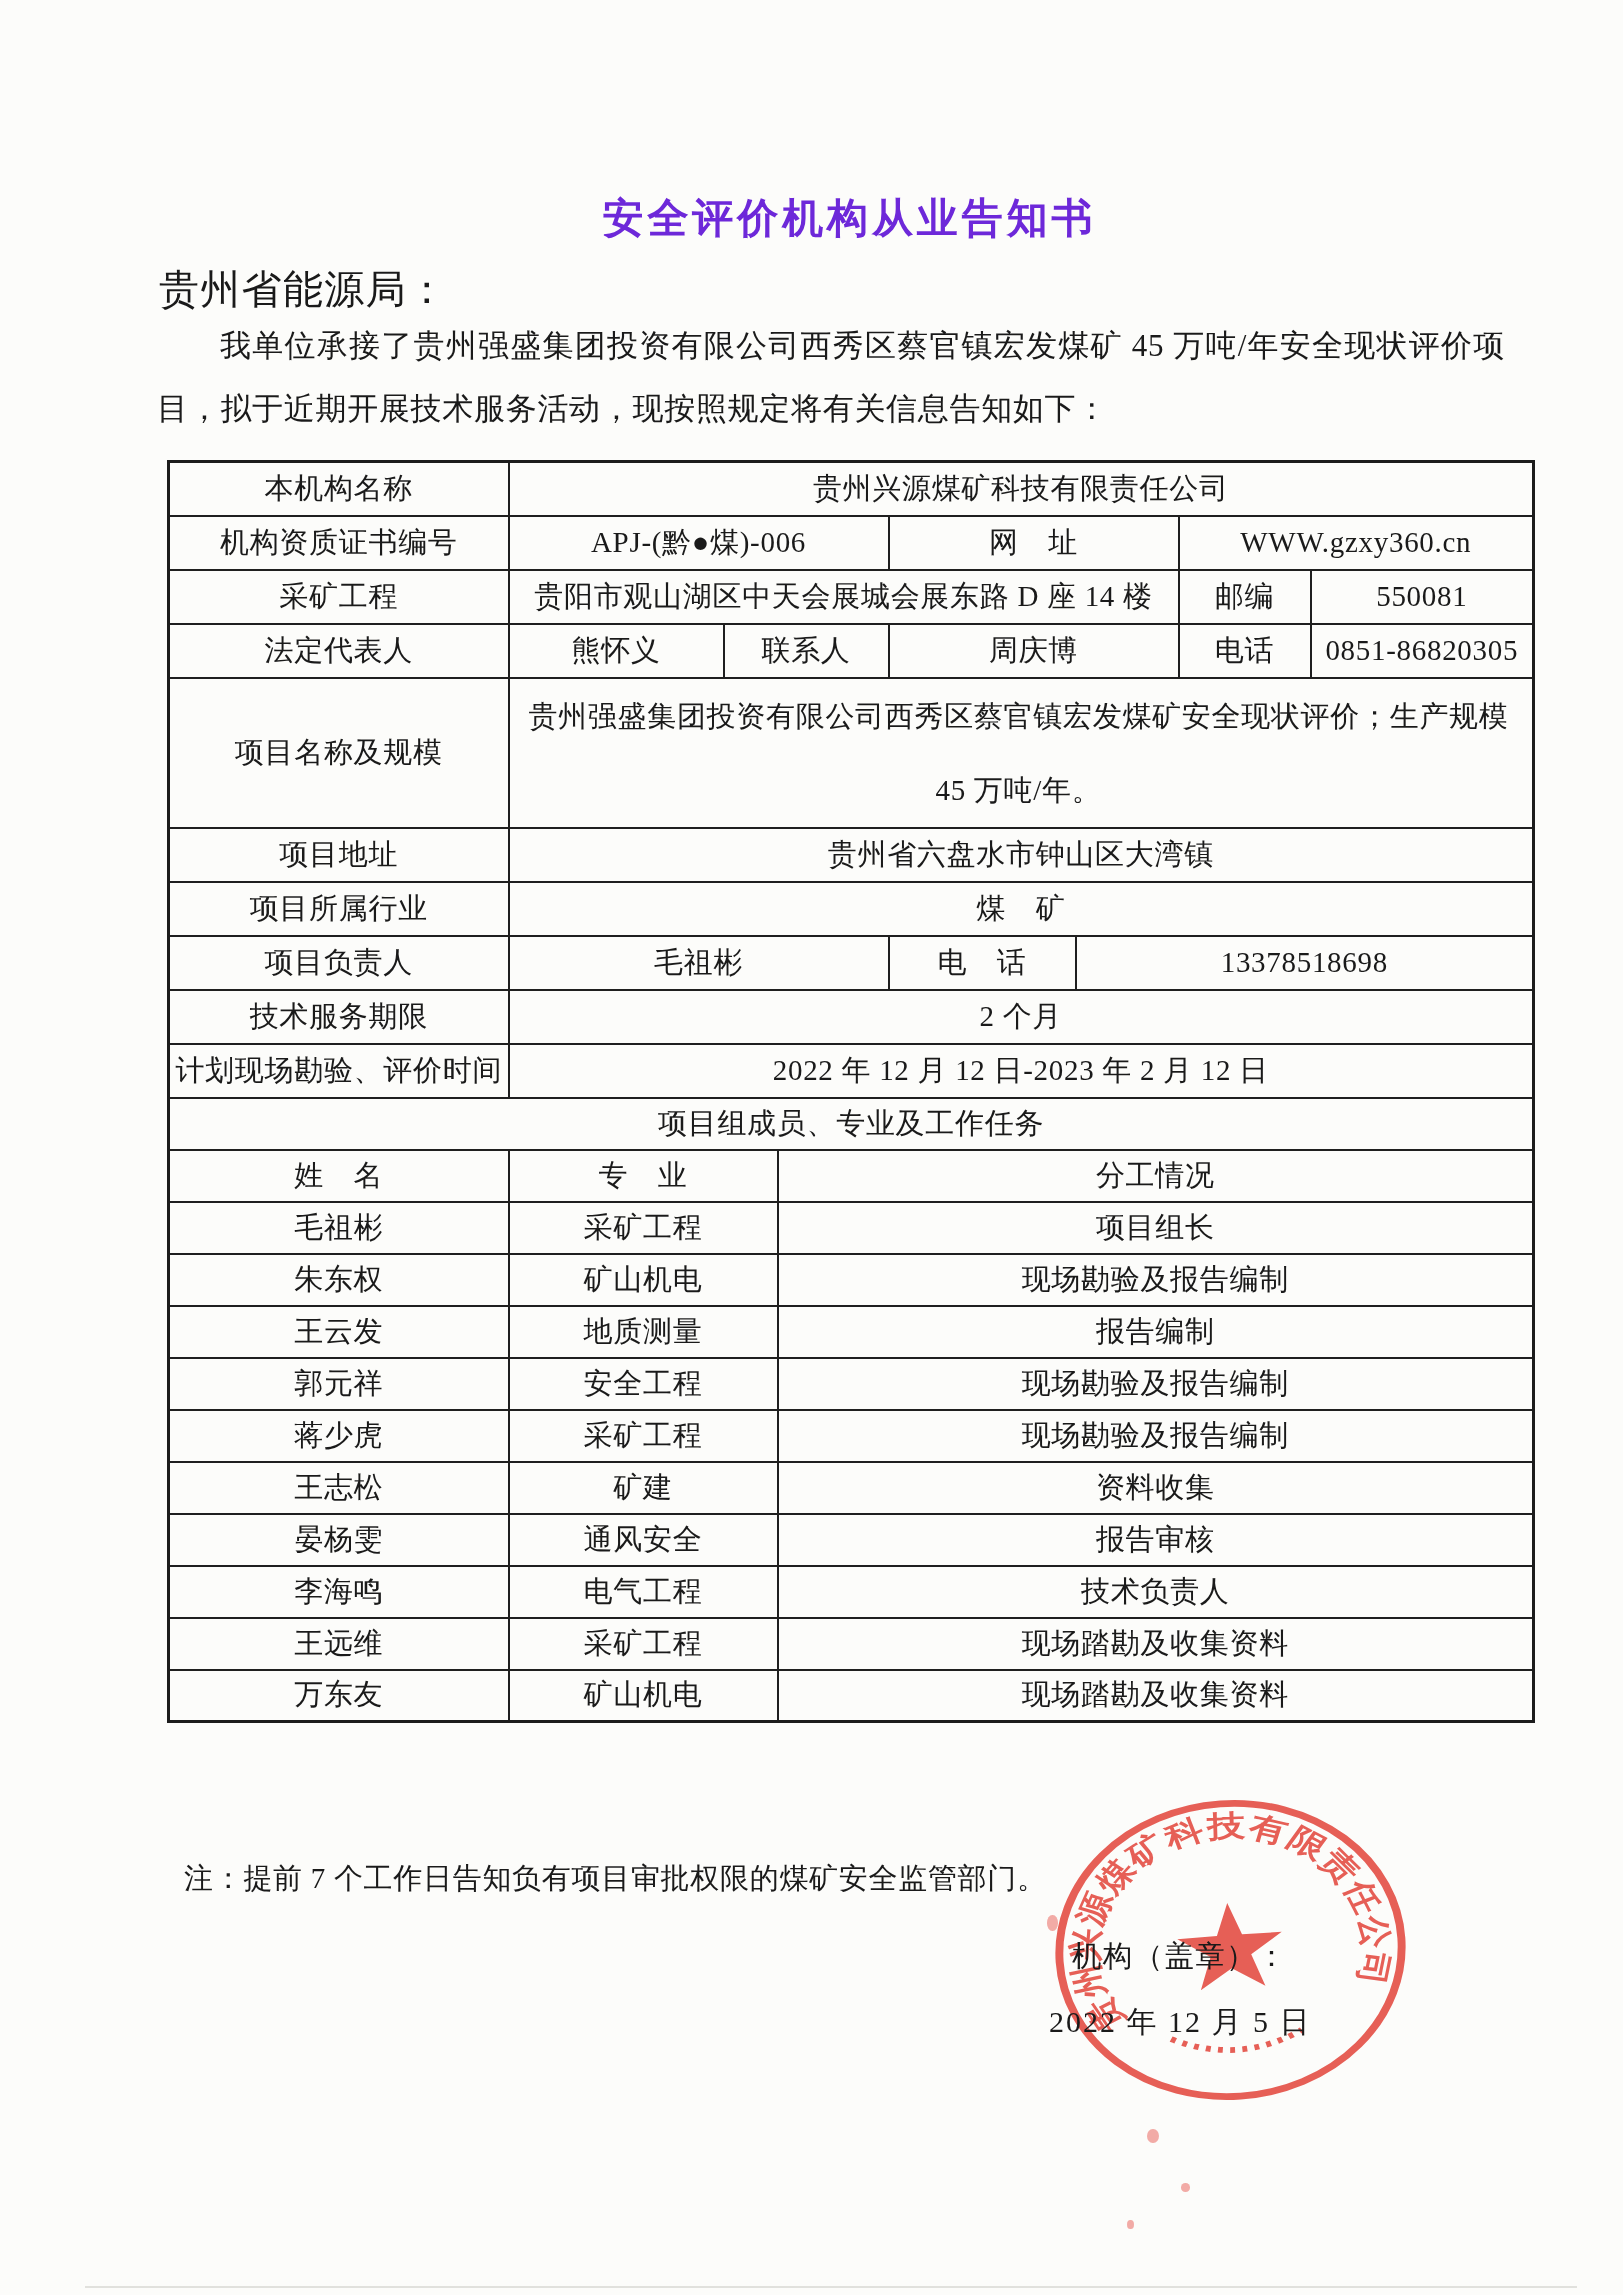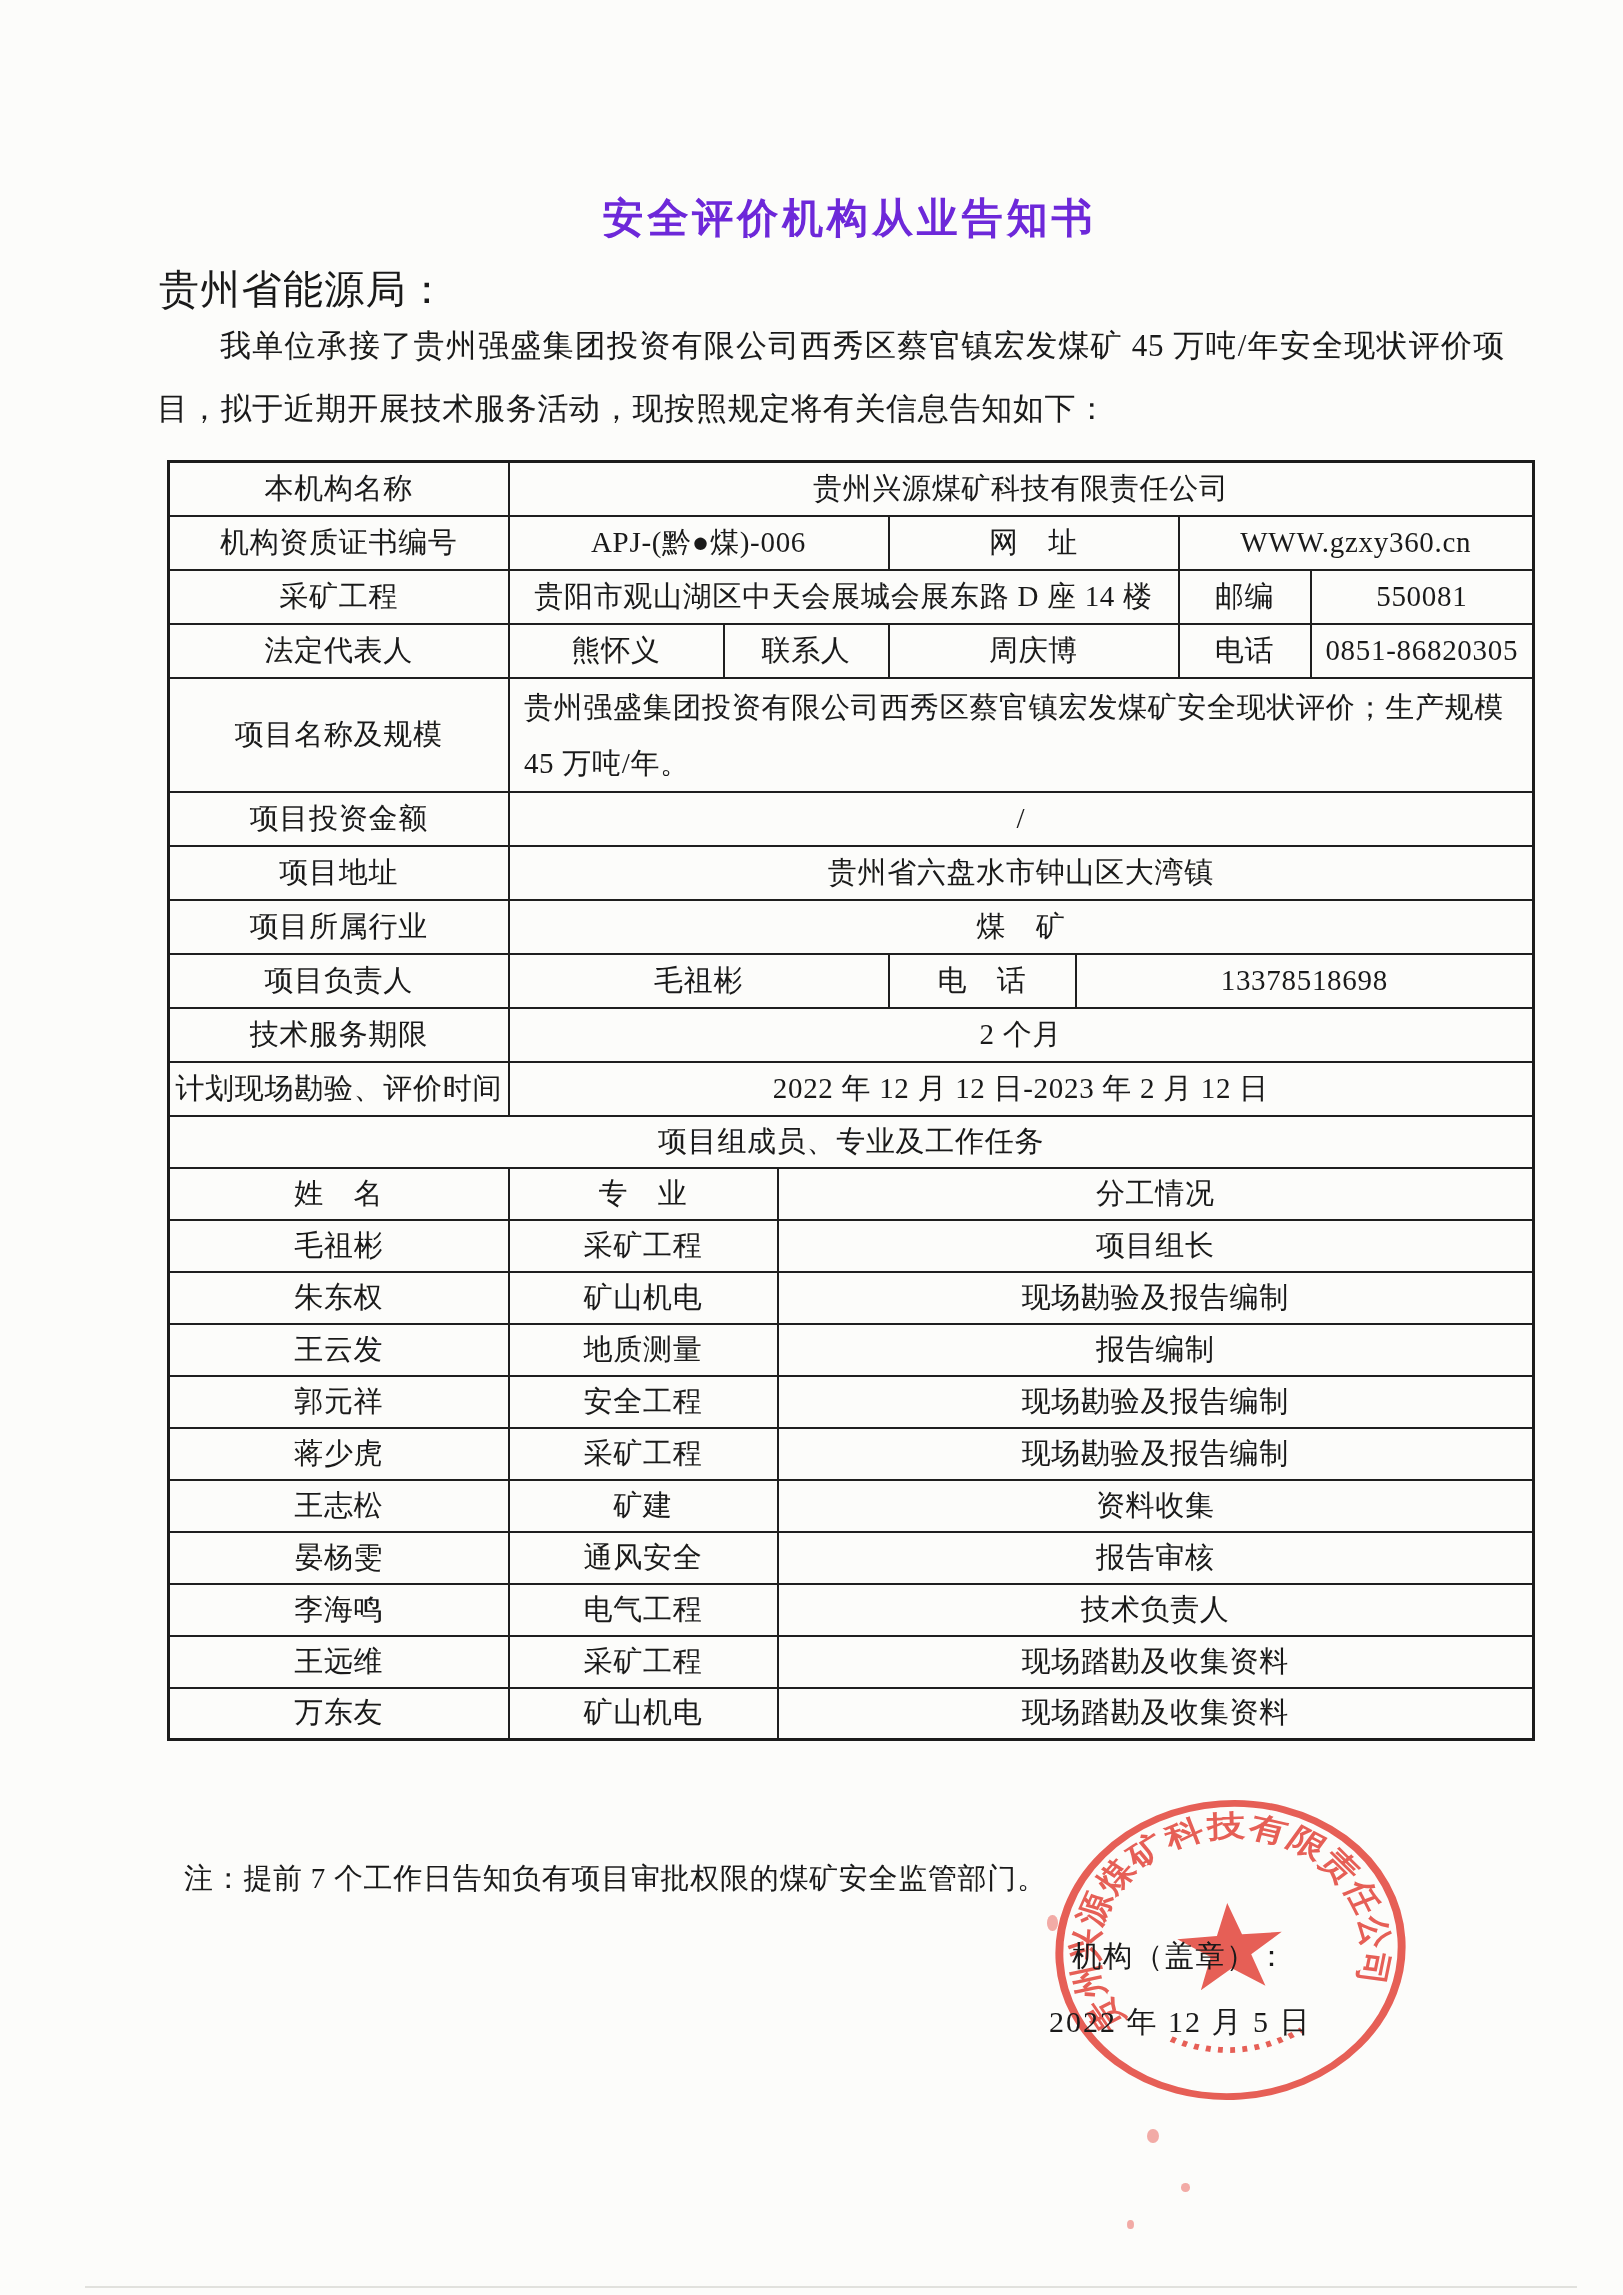--- a/index.html
+++ b/index.html
@@ -33,21 +33,21 @@
   }
   table.main td {
     border:2px solid #1f1f1f;
     font-size:29px; text-align:center; vertical-align:middle;
     padding:0 3.9px; height:54px; letter-spacing:0.7px;
     overflow:hidden;
   }
   td.left { text-align:left; padding-left:15.7px; }
   td.tight-left { text-align:left; padding-left:6.5px; letter-spacing:0; }
   tr.r-tall td { height:105px; }
-  tr.r-tall td.wrapval { line-height:56px; text-align:left; padding-left:14.4px; padding-right:19px; }
+  tr.r-tall td.wrapval { line-height:74px; text-align:center; padding-left:14.4px; padding-right:19px; }
   tr.r-sec td { height:52px; }
   tr.r-m td { height:52px; }
   .note {
     position:absolute; top:1859px; left:184px;
     font-size:29px; letter-spacing:0.7px;
   }
   .seal-caption {
     position:absolute; top:1937px; left:1072px;
     font-size:29.5px; letter-spacing:1.3px; z-index:3;
   }
@@ -115,24 +115,20 @@
       <td colspan="2">联系人</td>
       <td colspan="2">周庆博</td>
       <td>电话</td>
       <td>0851-86820305</td>
     </tr>
     <tr class="r-tall">
       <td>项目名称及规模</td>
       <td colspan="7" class="wrapval">贵州强盛集团投资有限公司西秀区蔡官镇宏发煤矿安全现状评价；生产规模 45 万吨/年。</td>
     </tr>
     <tr class="r">
-      <td>项目投资金额</td>
-      <td colspan="7">/</td>
-    </tr>
-    <tr class="r">
       <td>项目地址</td>
       <td colspan="7">贵州省六盘水市钟山区大湾镇</td>
     </tr>
     <tr class="r">
       <td>项目所属行业</td>
       <td colspan="7">煤　矿</td>
     </tr>
     <tr class="r">
       <td>项目负责人</td>
       <td colspan="3">毛祖彬</td>

